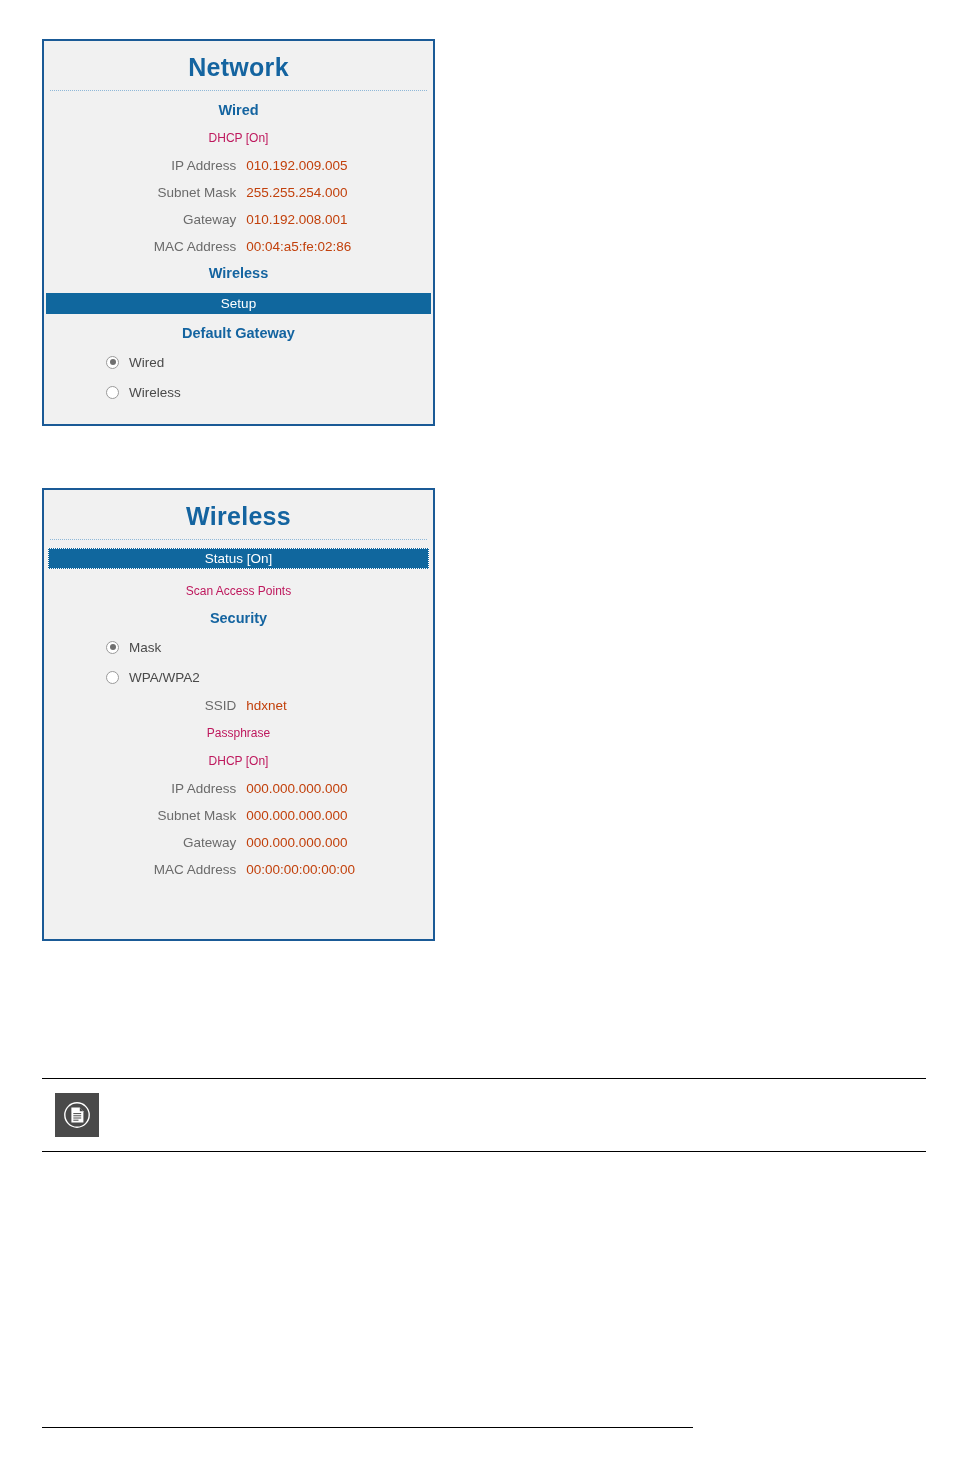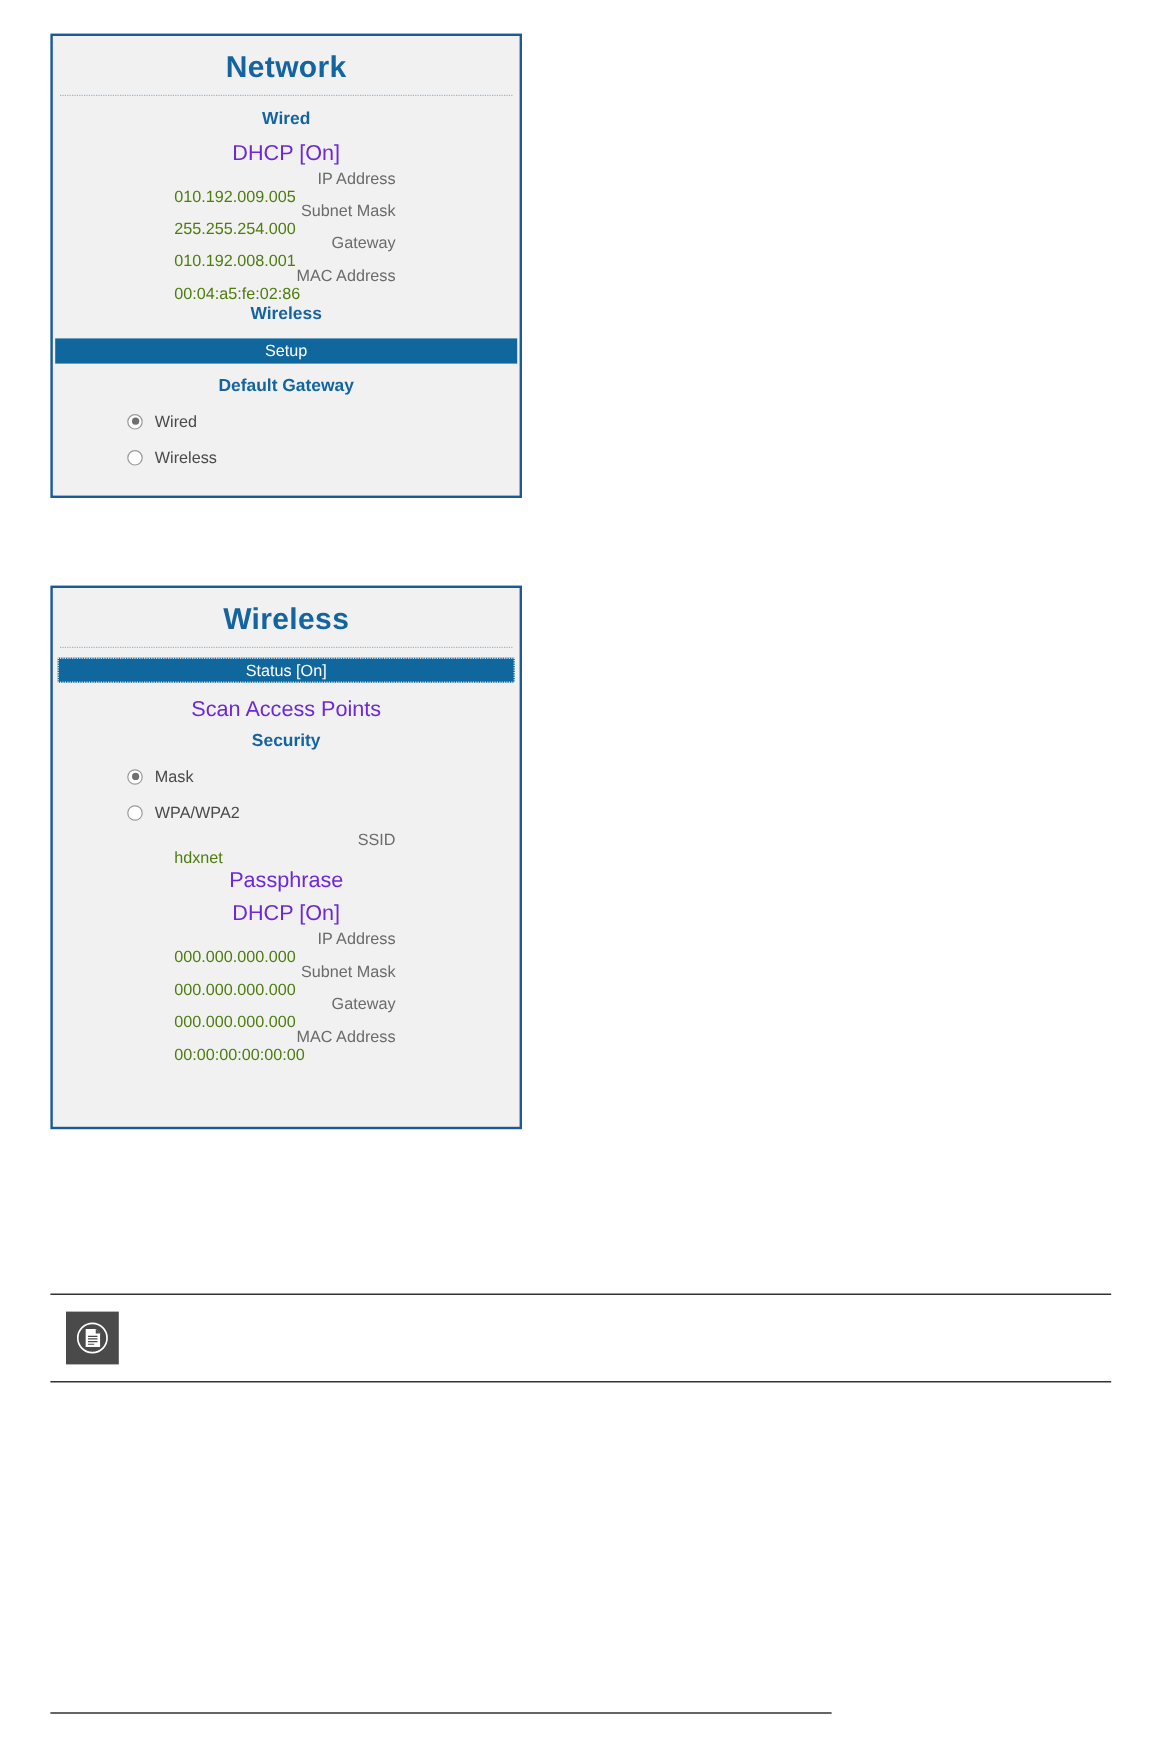--- a/index.html
+++ b/index.html
@@ -35,50 +35,49 @@
     border-bottom: 1px dotted #8fb8d8;
     margin: 0 6px 6px 6px;
     height: 0;
   }
 
   .row {
     display: flex;
     align-items: center;
     height: 27px;
     font-size: 13.5px;
-    flex-direction: column;
   }
   .row-label {
     width: 52%;
     text-align: right;
     padding-right: 10px;
     color: #6b6b6b;
     box-sizing: border-box;
     white-space: nowrap;
   }
   .row-value {
     width: 48%;
     text-align: left;
-    color: #4d7c0f;
+    color: #c2410c;
     box-sizing: border-box;
     white-space: nowrap;
   }
 
   .section-head {
     text-align: center;
     color: #1464a0;
     font-weight: bold;
     font-size: 14.5px;
     height: 27px;
     line-height: 27px;
   }
   .link-item {
     text-align: center;
-    color: #6d28d9;
-    font-size: 18px;
+    color: #be185d;
+    font-size: 12px;
     height: 28px;
     line-height: 28px;
   }
   .bar-selected {
     background: #10679e;
     color: #ffffff;
     text-align: center;
     font-size: 13.5px;
     height: 21px;
     line-height: 21px;
@@ -117,21 +116,21 @@
     top: 2.5px;
     width: 6px;
     height: 6px;
     border-radius: 50%;
     background: #6f6f6f;
   }
 
   
   #network-panel {
     left: 42px;
-    top: 28px;
+    top: 39px;
     width: 393px;
     height: 387px;
   }
   #wireless-panel {
     left: 42px;
     top: 488px;
     width: 393px;
     height: 453px;
   }
 

